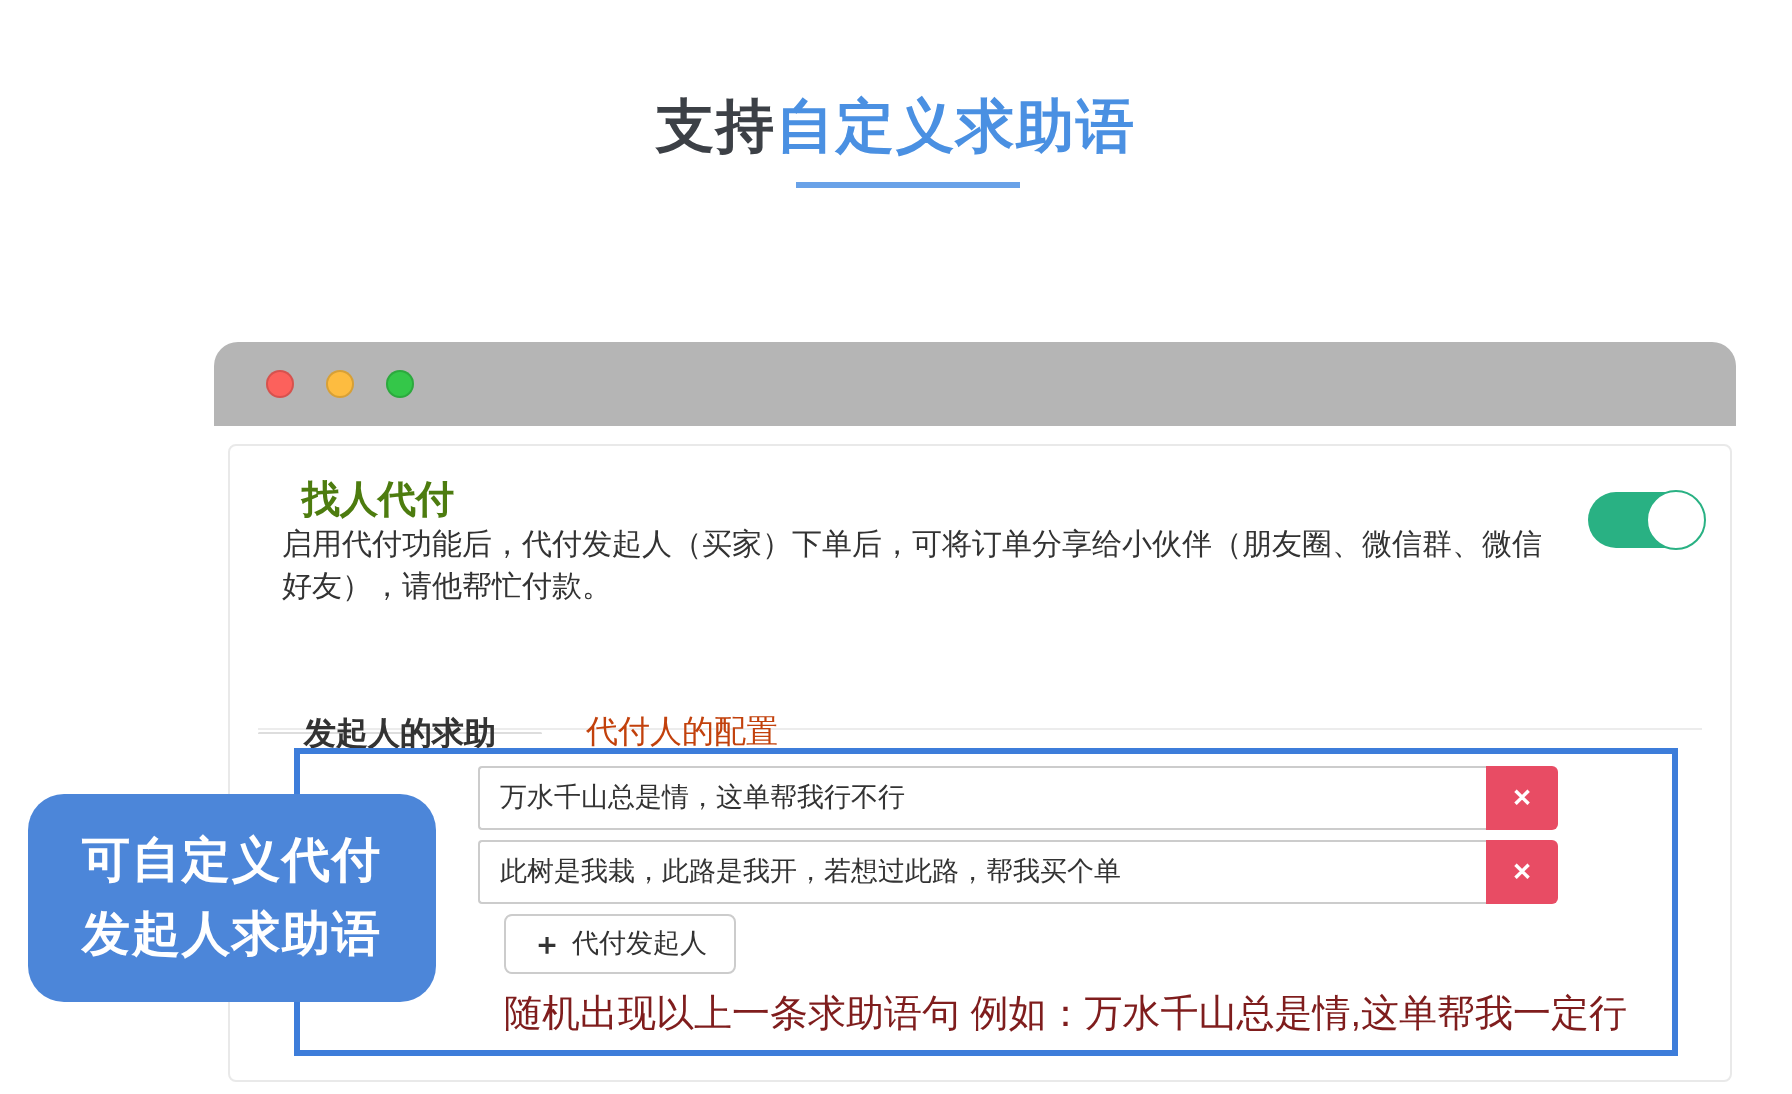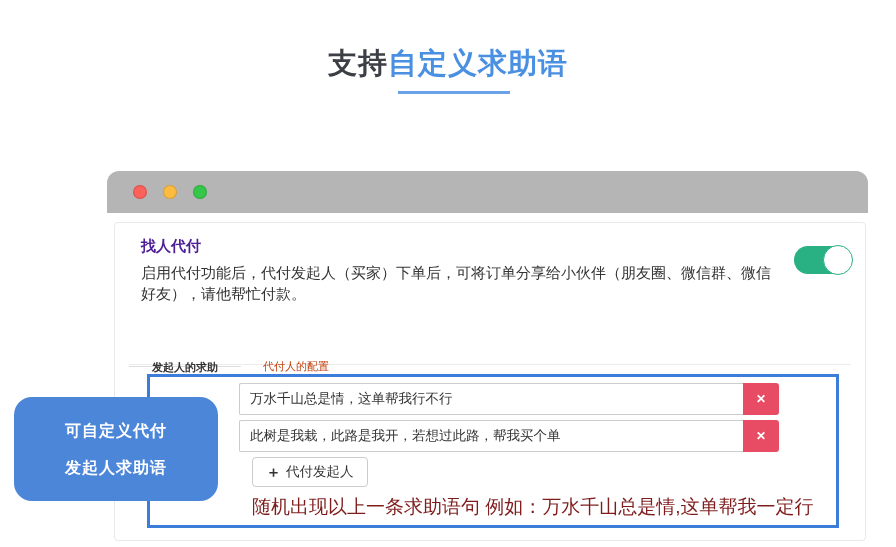--- a/index.html
+++ b/index.html
@@ -37,22 +37,22 @@
   .dot-yellow { background:#fdbc40; }
   .dot-green  { background:#34c749; }
 
   .panel {
     position:absolute; left:114px; top:222px; width:752px; height:319px;
     background:#fff; border:1px solid #e9e9e9; border-radius:4px;
     box-sizing:border-box;
   }
 
   .heading {
-    position:absolute; left:26px; top:14px;
-    font-size:15px; font-weight:bold; color:#4c1d95;
+    position:absolute; left:36px; top:14px;
+    font-size:19px; font-weight:bold; color:#4d7c0f;
   }
   .desc {
     position:absolute; left:26px; top:39px; width:640px;
     font-size:15px; line-height:21px; color:#333;
   }
 
   .toggle {
     position:absolute; right:13px; top:23px; width:58px; height:28px;
     border-radius:15px; background:#29b183; cursor:pointer;
   }
@@ -62,21 +62,21 @@
     box-sizing:content-box;
   }
 
   
   .tabs {
     position:absolute; left:14px; top:102px; right:14px; height:39px;
     display:flex; align-items:stretch; border-bottom:1px solid #ececec;
   }
   .tab {
     display:flex; align-items:center; padding:0 22px;
-    font-size:11px; cursor:pointer; white-space:nowrap;margin-top:41px;
+    font-size:16px; cursor:pointer; white-space:nowrap;margin-top:41px;
   }
   .tab.active {
     background:#fff; font-weight:bold; color:#333;
     border:1px solid #ddd; border-bottom:none;
     border-radius:3px 3px 0 0; margin-bottom:-1px;
   }
   .tab.inactive { color:#c2410c; }
 
   
   .highlight-box {
@@ -113,21 +113,21 @@
 
   .hint {
     position:absolute; left:137px; top:271px;
     font-size:19px; color:#7f1d1d;
   }
 
   
   .callout {
     position:absolute; left:14px; top:397px; width:204px; height:104px;
     background:#4c86d9; border-radius:18px; z-index:5;
-    color:#fff; font-weight:bold; font-size:16px; line-height:37px;
+    color:#fff; font-weight:bold; font-size:24px; line-height:37px;
     display:flex; flex-direction:column; justify-content:center;
     align-items:center; text-align:center; letter-spacing:1px;
   }
 </style>
 </head>
 <body>
 
 <div class="page-title">
   <span>支持</span><span class="hl">自定义求助语</span>
 </div>

